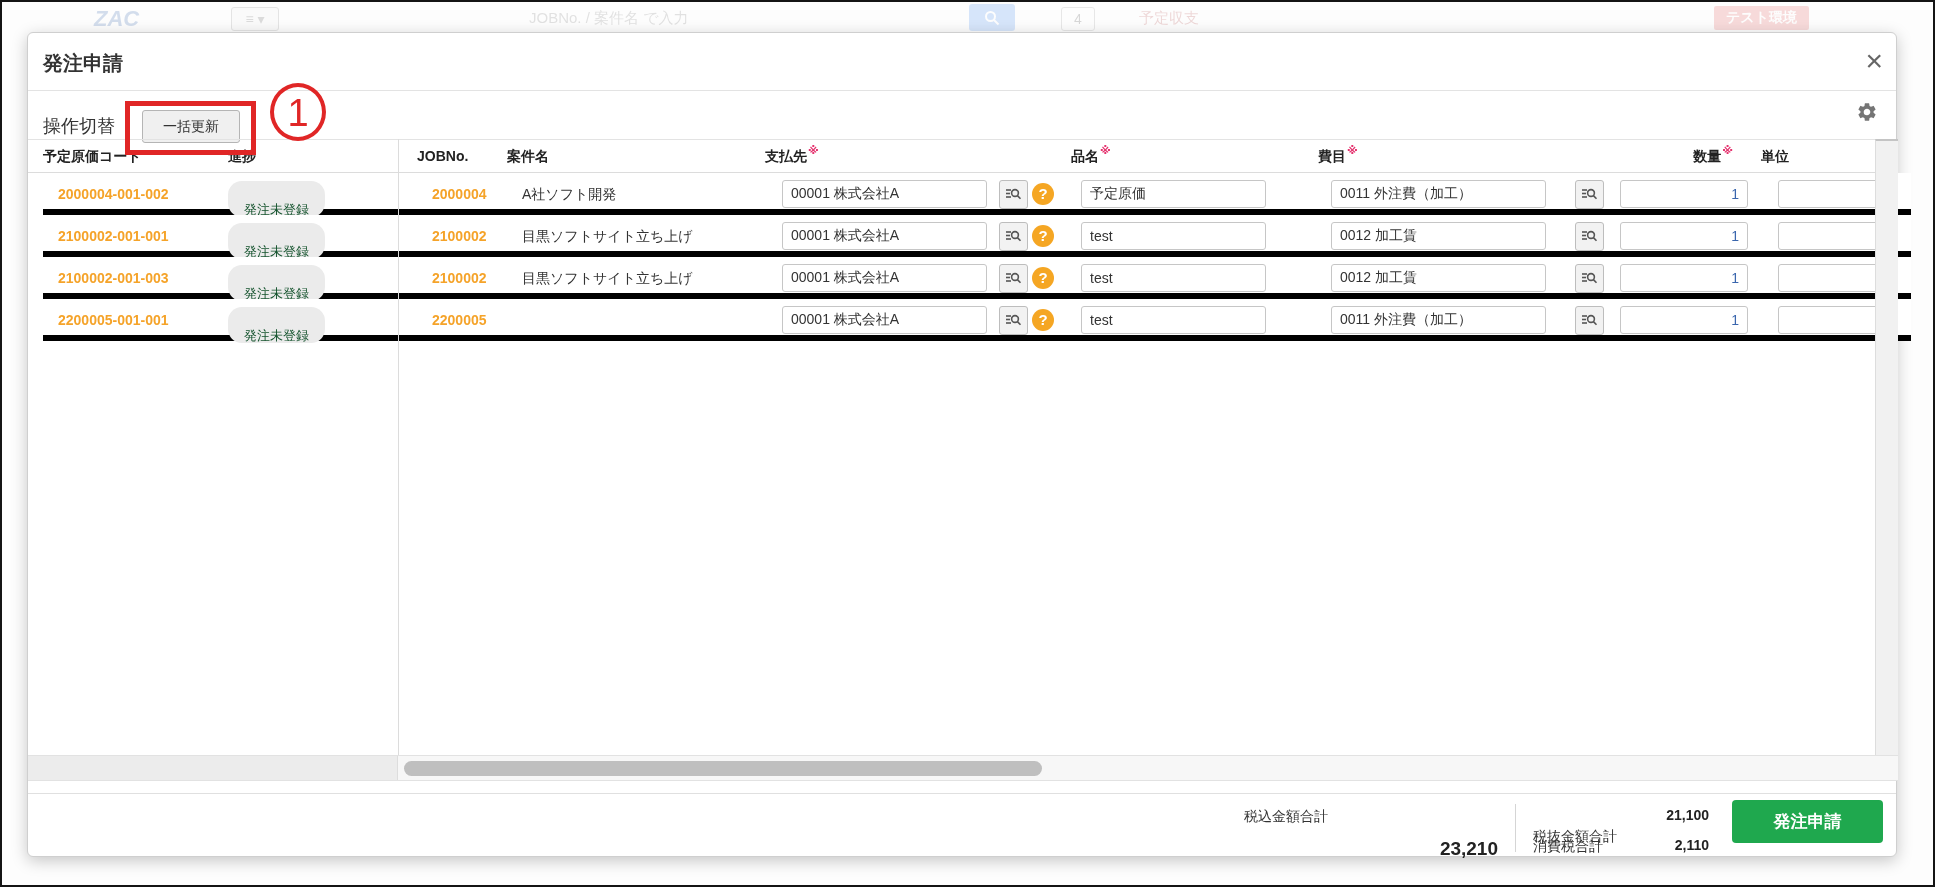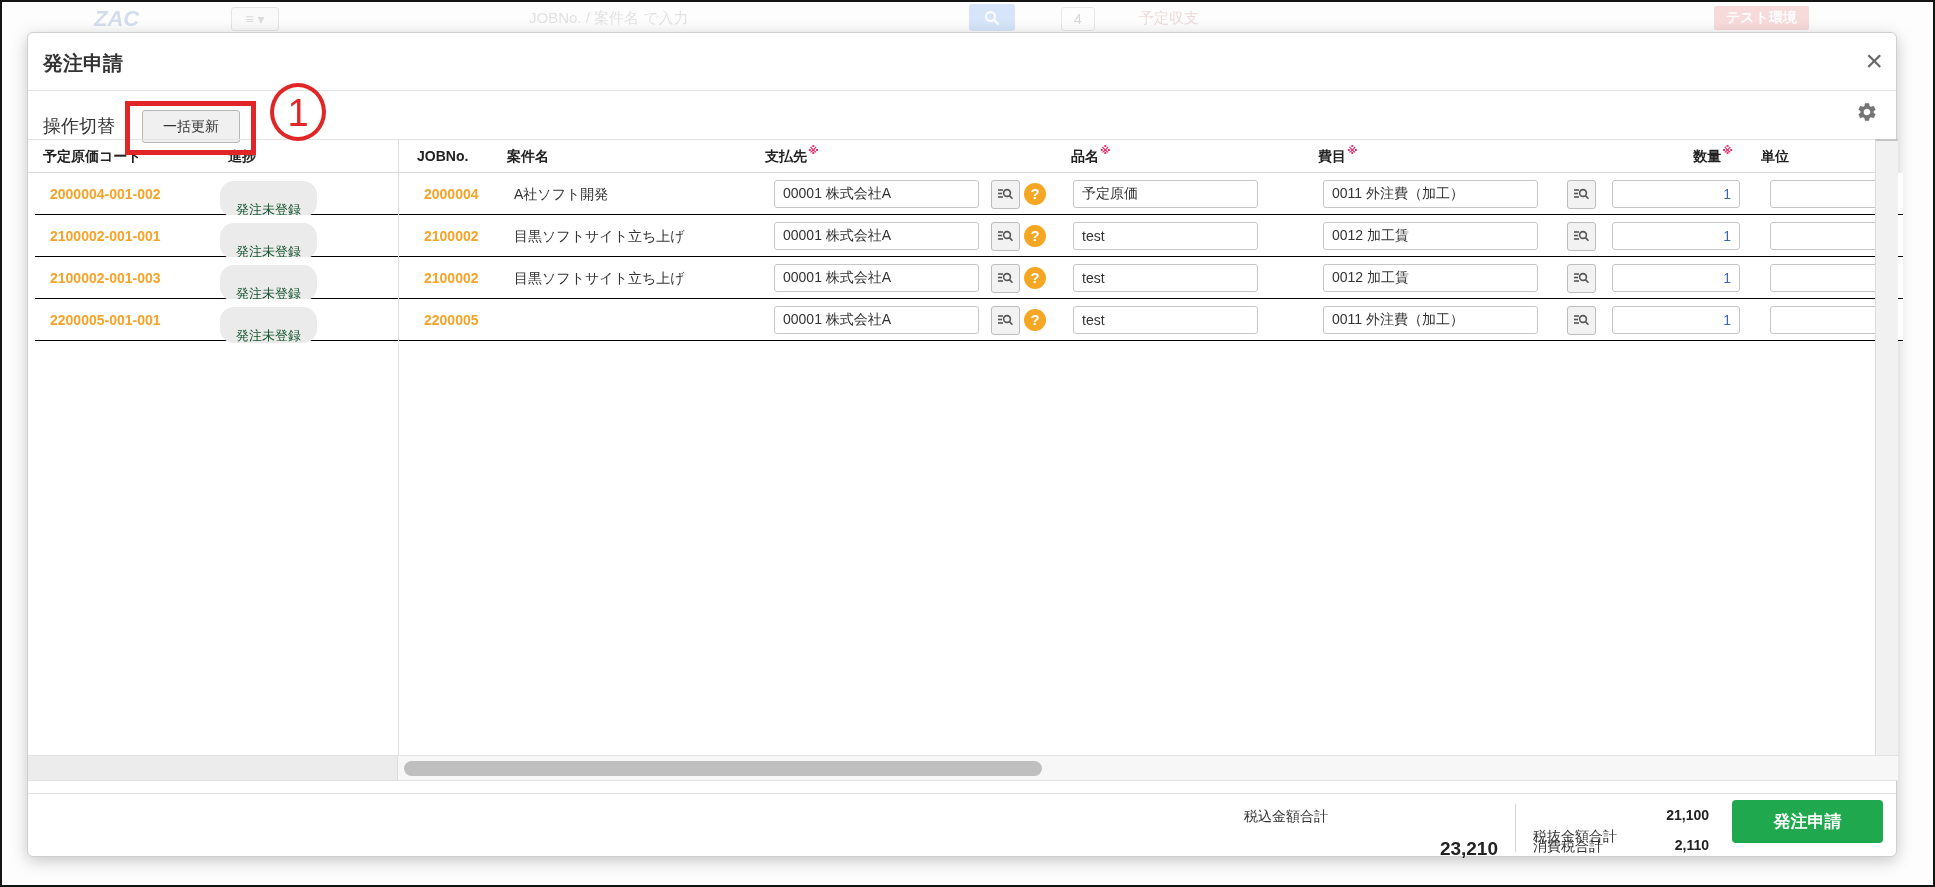--- a/index.html
+++ b/index.html
@@ -34,21 +34,21 @@
   
   .thead { position:absolute; left:0; top:106px; width:100%; height:34px; border-top:1px solid #e3e3e3; border-bottom:1px solid #dcdcdc; }
   .th { position:absolute; top:0; line-height:33px; font-size:14px; font-weight:bold; color:#222; white-space:nowrap; }
   sup.req { color:#e5326e; font-size:11px; font-weight:bold; vertical-align:top; line-height:20px; margin-left:1px; }
   .h-code{left:15px} .h-status{left:200px} .h-job{left:389px} .h-project{left:479px}
   .h-payee{left:737px} .h-item{left:1043px} .h-expense{left:1290px}
   .h-qty{left:1577px; width:128px; text-align:right} .h-unit{left:1733px}
 
   
   .tbody { position:absolute; left:0; top:0; width:100%; height:748px; }
-  .trow { position:absolute; left:7px; width:100%; height:42px; border-bottom:1px solid #000000; background:#fff;text-decoration:underline; }
+  .trow { position:absolute; left:15px; width:100%; height:42px; border-bottom:6px solid #000000; background:#fff;text-decoration:underline; }
   .cell { position:absolute; white-space:nowrap; font-size:14px; color:#333; }
   .c-code { left:15px; line-height:42px; color:#f5a329; font-weight:bold; }
   .c-status { left:185px; top:8px; }
   .badge { display:inline-block; padding:16px 16px; height:36px; line-height:25px; background:#ebebeb; color:#14532d; font-size:13px; border-radius:14px; }
   .c-job { left:389px; line-height:42px; color:#f5a329; font-weight:bold; }
   .c-project { left:479px; line-height:42px; }
   .tinput { position:absolute; top:7px; height:28px; border:1px solid #c6c6c6; border-radius:3px; background:#fff; font-size:14px; color:#333; padding:0 8px; font-family:inherit; }
   .c-payee { left:739px; width:205px; }
   .c-item { left:1038px; width:185px; }
   .c-expense { left:1288px; width:215px; }

